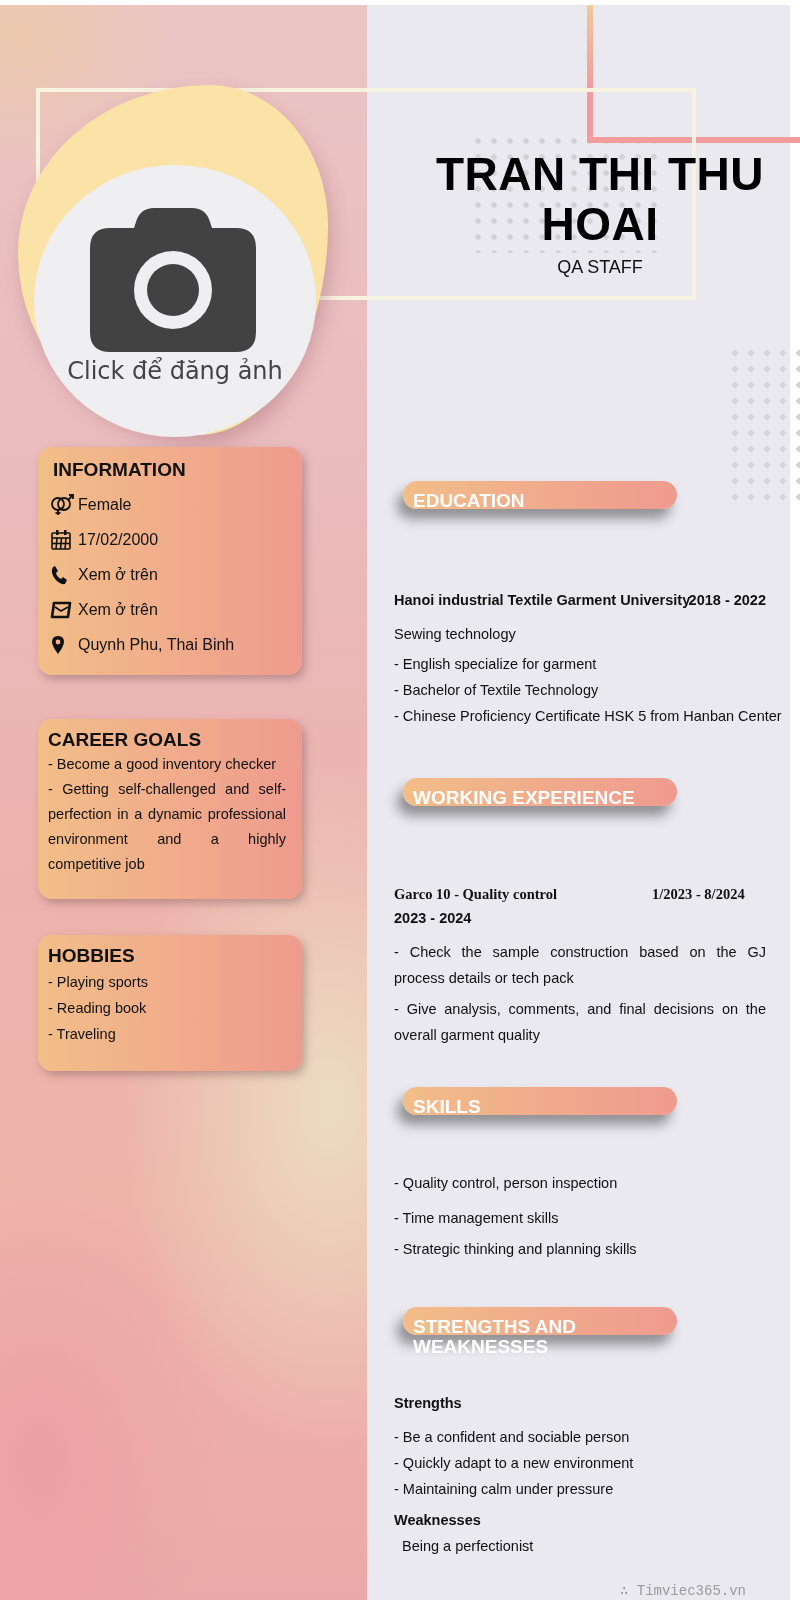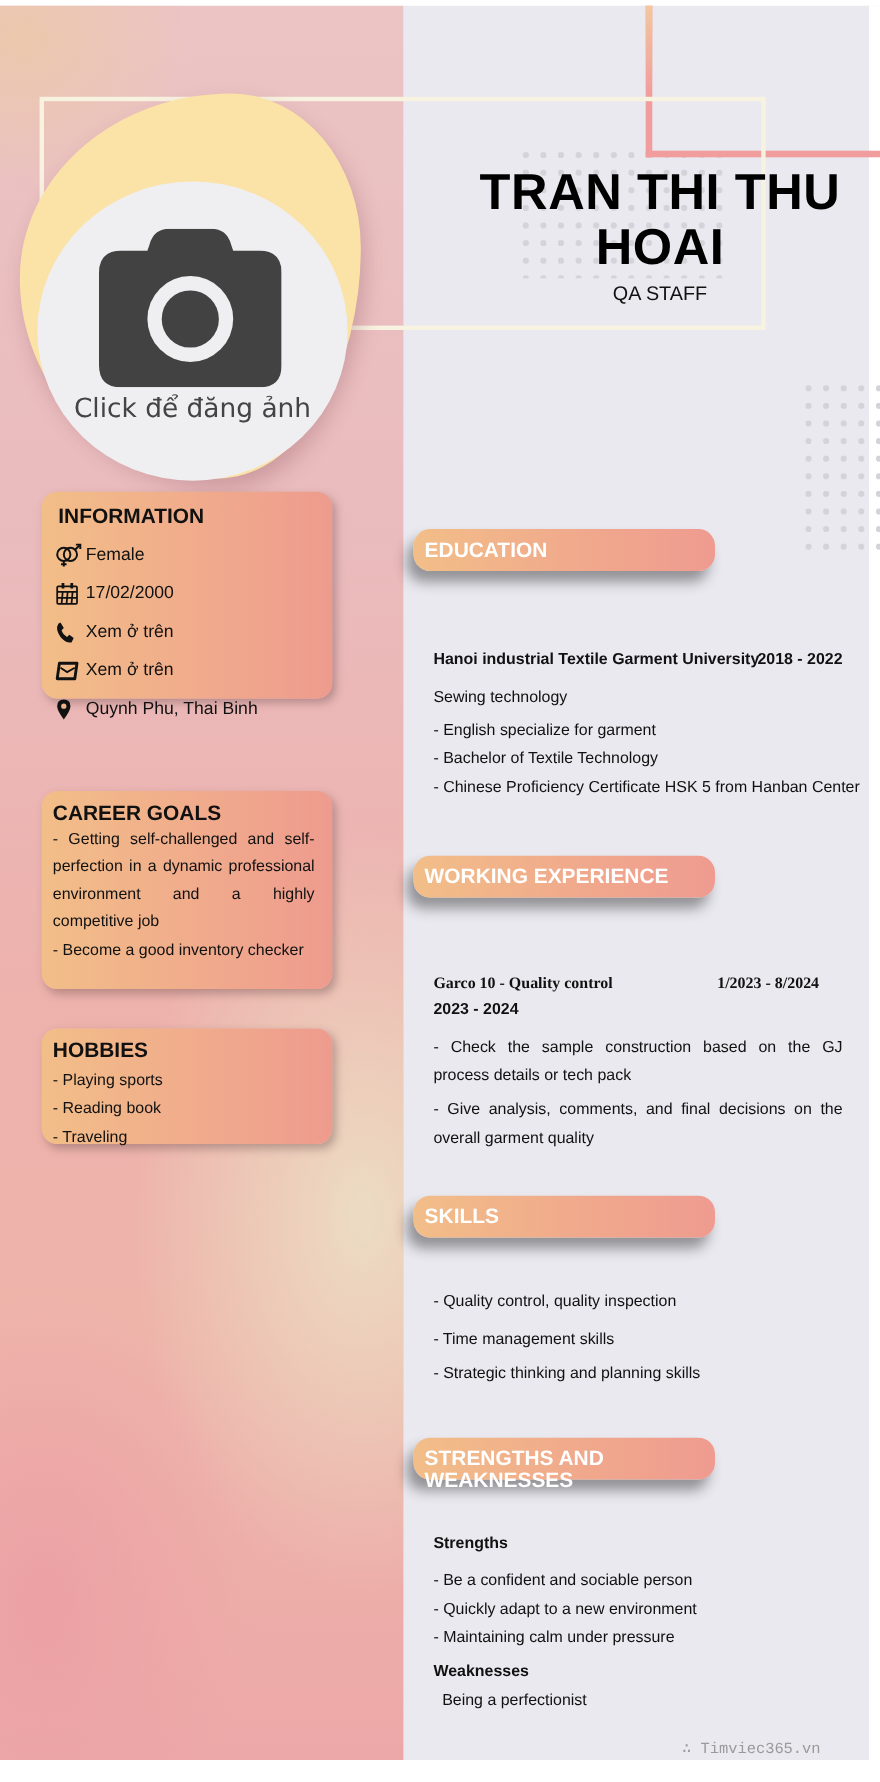--- a/index.html
+++ b/index.html
@@ -74,32 +74,32 @@
   .card {
     position: absolute; left: 38px; width: 264px;
     background: linear-gradient(90deg, #f2be88 0%, #f0a98c 60%, #ee9b8e 100%);
     border-radius: 14px;
     box-shadow: 3px 4px 8px rgba(90,60,60,0.35);
     padding: 10px 16px 12px 10px;
   }
   .card h3 { font-size: 19px; font-weight: 700; color: #111; }
   .card .txt { font-size: 14.5px; color: #111; line-height: 26px; text-align: justify; }
 
-  .info-card { top: 442px; height: 188px; padding: 12px 14px 22px 12px; }
+  .info-card { top: 442px; height: 228px; padding: 12px 14px 22px 12px; }
   .info-card h3 { margin-left: 3px; margin-bottom: 6px; }
   .info-row { display: flex; align-items: center; height: 35px; font-size: 16px; color: #111; text-align: right; }
   .info-row .ic { width: 28px; height: 22px; display: flex; align-items: center; justify-content: flex-start; }
   .info-row .ic svg { display: block; }
 
   .career-card { top: 714px; height: 180px; }
-  .hobbies-card { top: 930px; height: 105px; }
+  .hobbies-card { top: 930px; height: 136px; }
   .refs-card { top: 1101px; height: 130px; }
 
   .section-pill {
-    position: absolute; left: 376px; width: 274px; height: 38px;
+    position: absolute; left: 403px; width: 274px; height: 28px;
     border-radius: 15px;
     background: linear-gradient(90deg, #f2be88 0%, #f0a98c 55%, #ef9b90 100%);
     box-shadow: -6px 10px 12px rgba(40,40,40,0.45);
   }
   .section-pill .label {
     position: absolute; left: 10px; top: 10px; font-size: 19px; font-weight: 700; color: #fff;
     line-height: 20px; white-space: nowrap;
   }
   .pill-edu { top: 476px; }
   .pill-work { top: 773px; }
@@ -205,22 +205,22 @@
             <path d="M8 1 Q14 1 14 7 Q14 11 8 19 Q2 11 2 7 Q2 1 8 1 Z" fill="#111"></path>
             <circle cx="8" cy="7" r="2.4" fill="#f1b089"></circle>
           </svg>
       </span>
       <span>Quynh Phu, Thai Binh</span>
     </div>
   </div>
 
   <div class="card career-card">
     <h3>CAREER GOALS</h3>
+    <div class="txt" style="line-height:26px;">- Become a good inventory checker</div>
     <div class="txt" style="line-height:25px;">- Getting self-challenged and self-perfection in a dynamic professional environment and a highly competitive job</div>
-    <div class="txt" style="line-height:26px;">- Become a good inventory checker</div>
   </div>
 
   <div class="card hobbies-card">
     <h3 style="margin-bottom:2px;">HOBBIES</h3>
     <div class="txt">- Playing sports</div>
     <div class="txt">- Reading book</div>
     <div class="txt">- Traveling</div>
   </div>
 
 
@@ -243,21 +243,21 @@
     <span>Garco 10 - Quality control</span>
     <span style="position:absolute; left:258px;">1/2023 - 8/2024</span>
   </div>
   <div class="rtext bold" style="top:905px;">2023 - 2024</div>
   <div class="rtext just" style="top:991px;">- Give analysis, comments, and final decisions on the overall garment quality</div>
   <div class="rtext just" style="top:934px;">- Check the sample construction based on the GJ process details or tech pack</div>
 
   <div class="section-pill pill-skills">
     <span class="label">SKILLS</span>
   </div>
-  <div class="rtext" style="top:1170px;">- Quality control, quality inspection</div>
+  <div class="rtext" style="top:1170px;">- Quality control, person inspection</div>
   <div class="rtext" style="top:1205px;">- Time management skills</div>
   <div class="rtext" style="top:1236px;">- Strategic thinking and planning skills</div>
 
   <div class="section-pill pill-sw">
     <span class="label">
       <span>STRENGTHS AND</span><br>
       <span>WEAKNESSES</span>
     </span>
   </div>
   <div class="rtext bold" style="top:1390px;">Strengths</div>

